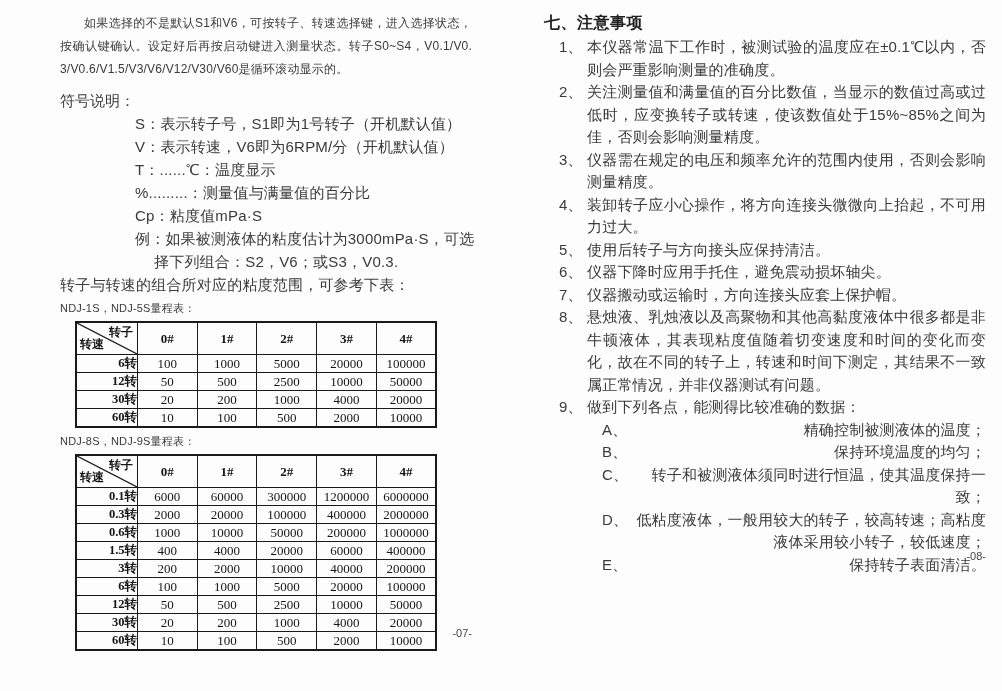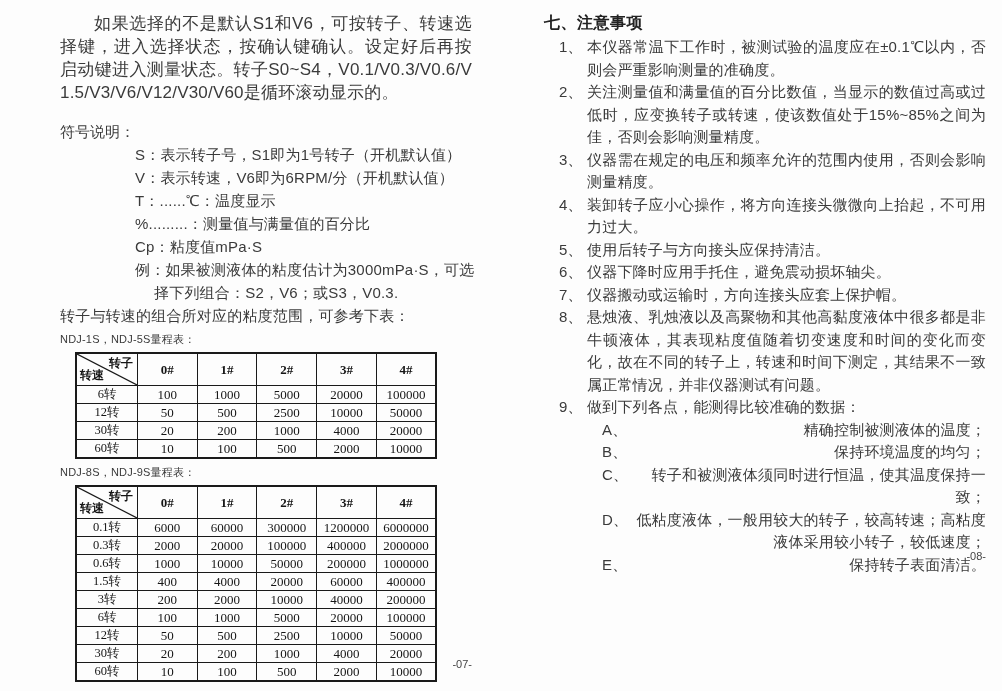--- a/index.html
+++ b/index.html
@@ -10,22 +10,22 @@
     overflow: hidden;
     font-family: "Liberation Sans", sans-serif;
     color: #3a3a3a;
   }
   .page { position: absolute; top: 0; }
   .page-left  { left: 60px;  width: 412px; }
   .page-right { left: 544px; width: 442px; }
 
   
   .intro {
-    margin: 12px 0 16px 0;
-    font-size: 17px; line-height: 23px;
+    margin: 12px 0 8px 0;
+    font-size: 12px; line-height: 23px;
     text-align: justify;
     text-indent: 2em;
     word-break: break-all;
     letter-spacing: 0.2px;
   }
   .symbols-heading { font-size: 15px; line-height: 23px; }
   .symbol-list { margin: 0; }
   .symline {
     font-size: 15px; line-height: 23px;
     padding-left: 75px;
@@ -46,21 +46,21 @@
   }
   table.range th, table.range td {
     border: 1px solid #1a1a1a;
     text-align: center;
     vertical-align: middle;
     padding: 0;
   }
   table.range { border: 2px solid #1a1a1a; }
   table.range th { font-size: 13px; font-weight: bold; height: 31px; }
   table.range td { font-size: 13px; height: 17px; }
-  table.range td.rowhead { font-weight: normal; font-size: 12.5px; }
+  table.range td.rowhead { font-weight: bold; font-size: 12.5px; text-align: right; }
   th.diag { position: relative; width: 60px; padding: 0; margin-top: 24px; }
   th.diag svg.diag-line { position: absolute; left: 0; top: 0; width: 100%; height: 100%; }
   th.diag .corner-top    { position: absolute; top: 1px;  right: 4px; font-size: 12px; font-weight: bold; }
   th.diag .corner-bottom { position: absolute; bottom: 1px; left: 3px; font-size: 12px; font-weight: bold; }
 
   
   .notes-heading {
     margin: 12px 0 2px 0;
     font-size: 16px; font-weight: bold;
     color: #222; letter-spacing: 0.5px;

